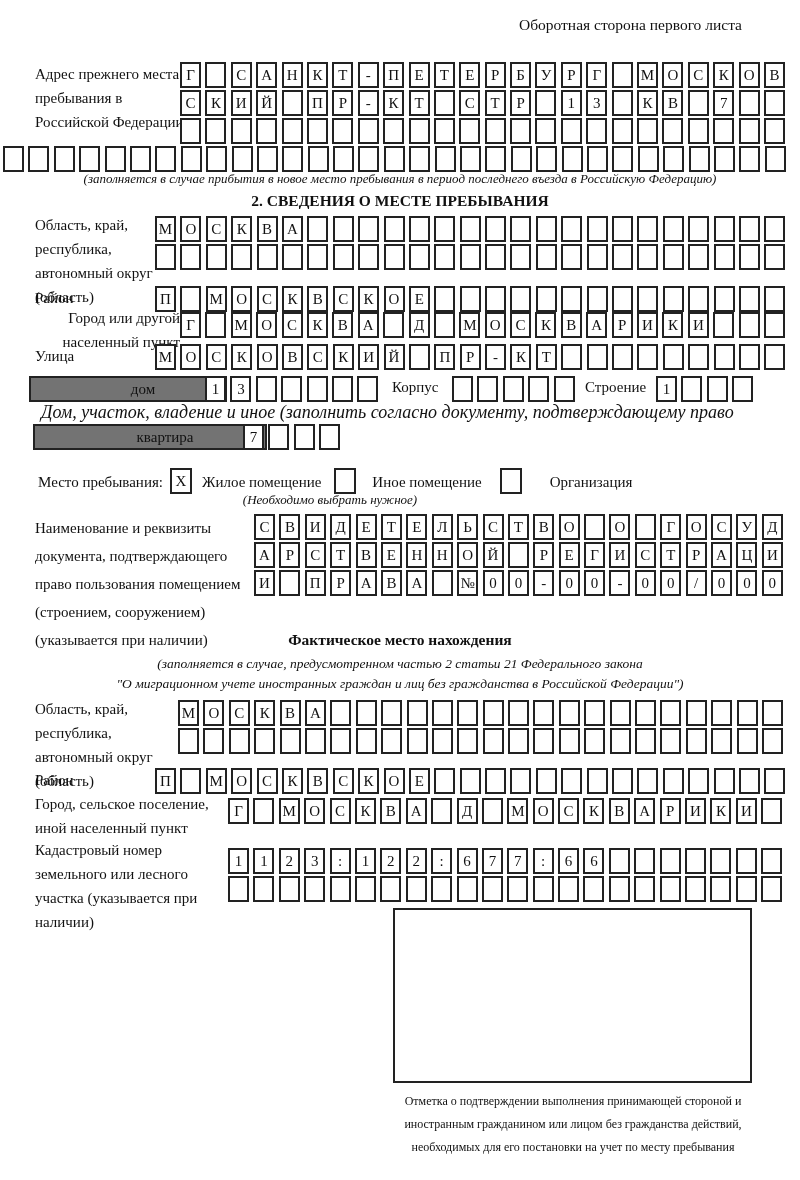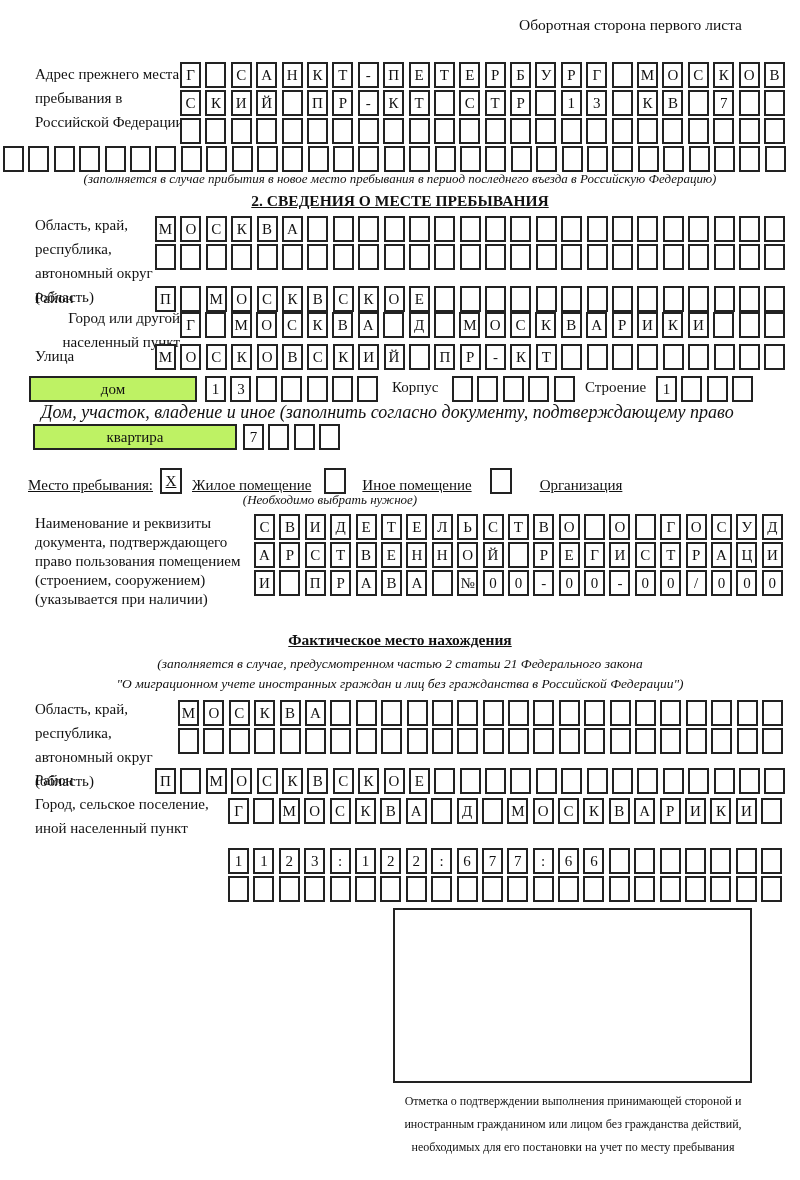--- a/index.html
+++ b/index.html
@@ -5,34 +5,34 @@
   html,body{margin:0;padding:0;background:#fff;}
   .sheet{
     position:relative;width:800px;height:1180px;background:#fff;
     font-family:"Liberation Serif","DejaVu Serif",serif;color:#111;
     overflow:hidden;
   }
   .back-note{position:absolute;top:16px;right:58px;font-size:15.5px;}
   .label{position:absolute;font-size:15px;line-height:24px;}
   .note{position:absolute;font-size:13px;font-style:italic;}
   .center{left:0;width:100%;text-align:center;}
-  .title{position:absolute;left:0;width:100%;text-align:center;font-weight:bold;font-size:15.5px;text-decoration:underline;}
+  .title{position:absolute;left:0;width:100%;text-align:center;font-weight:bold;font-size:15.5px;}
   .grid{position:absolute;}
   .cell-row{display:flex;margin-bottom:2px;}
   .cell{
     flex:none;width:17px;height:22px;border:2px solid #222;margin-right:4.4px;
     display:flex;align-items:center;justify-content:center;
     font-size:15px;background:#fff;
   }
   .widebox{
-    position:absolute;height:22px;border:2px solid #222;background:#bef264;
-    display:flex;align-items:center;justify-content:center;font-size:15px;
+    position:absolute;height:22px;border:2px solid #222;background:#737373;
+    display:flex;align-items:center;justify-content:center;font-size:15px;padding-left:30px;
   }
   .inline-label{position:absolute;font-size:15px;}
-  .stay-row{position:absolute;left:28px;top:470px;display:flex;align-items:flex-end;font-size:15px;text-decoration:underline;}
+  .stay-row{position:absolute;left:38px;top:470px;display:flex;align-items:center;font-size:15px;}
   .chk{
     flex:none;width:18px;height:22px;border:2px solid #222;margin-top:-2px;
     display:flex;align-items:center;justify-content:center;font-size:15px;
   }
   .mark-box{position:absolute;left:393px;top:908px;width:355px;height:171px;border:2px solid #222;background:#fff;}
   .mark-caption{position:absolute;left:378px;top:1090px;width:390px;text-align:center;font-size:12px;line-height:23px;}
 </style>
 </head>
 <body>
 
@@ -357,21 +357,21 @@
     <span>Место пребывания:</span>
     <span class="chk" style="margin-left:7px;">X</span>
     <span style="margin-left:10px;">Жилое помещение</span>
     <span class="chk" style="margin-left:13px;"></span>
     <span style="margin-left:16px;">Иное помещение</span>
     <span class="chk" style="margin-left:18px;"></span>
     <span style="margin-left:28px;">Организация</span>
   </div>
   <div class="note" style="left:130px;top:492px;width:400px;text-align:center;">(Необходимо выбрать нужное)</div>
 
-  <div class="label" style="left:35px;top:514px;width:222px;line-height:19px;">Наименование и реквизиты документа, подтверждающего право пользования помещением (строением, сооружением) (указывается при наличии)</div>
+  <div class="label" style="left:35px;top:514px;width:222px;line-height:28px;">Наименование и реквизиты документа, подтверждающего право пользования помещением (строением, сооружением) (указывается при наличии)</div>
   <div class="grid" style="left:254px;top:514px;">
       <div class="cell-row">
         <div class="cell">С</div>
         <div class="cell">В</div>
         <div class="cell">И</div>
         <div class="cell">Д</div>
         <div class="cell">Е</div>
         <div class="cell">Т</div>
         <div class="cell">Е</div>
         <div class="cell">Л</div>
@@ -549,20 +549,21 @@
         <div class="cell">В</div>
         <div class="cell">А</div>
         <div class="cell">Р</div>
         <div class="cell">И</div>
         <div class="cell">К</div>
         <div class="cell">И</div>
         <div class="cell"></div>
       </div>
     </div>
 
+  <div class="label" style="left:35px;top:838px;width:180px;">Кадастровый номер земельного или лесного участка (указывается при наличии)</div>
   <div class="grid" style="left:228px;top:848px;">
       <div class="cell-row">
         <div class="cell">1</div>
         <div class="cell">1</div>
         <div class="cell">2</div>
         <div class="cell">3</div>
         <div class="cell">:</div>
         <div class="cell">1</div>
         <div class="cell">2</div>
         <div class="cell">2</div>

